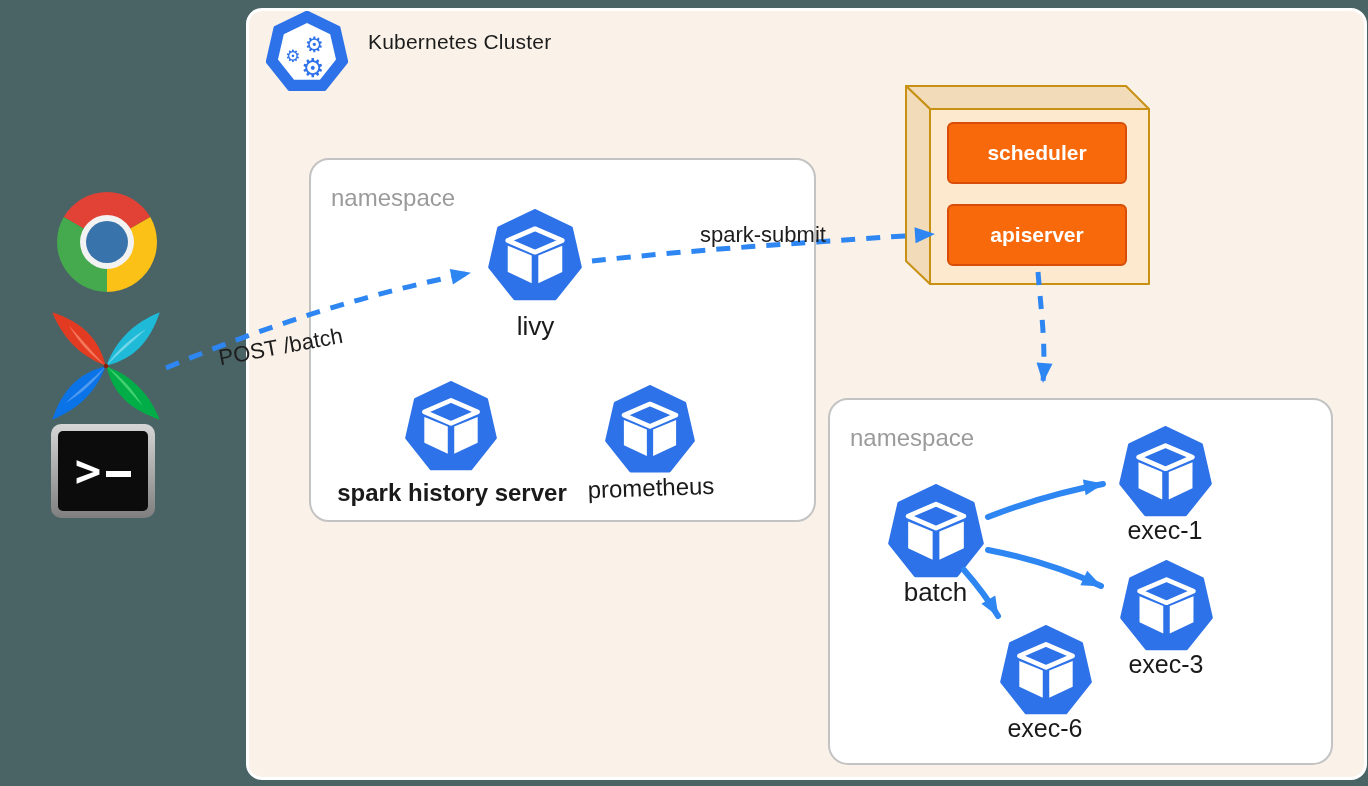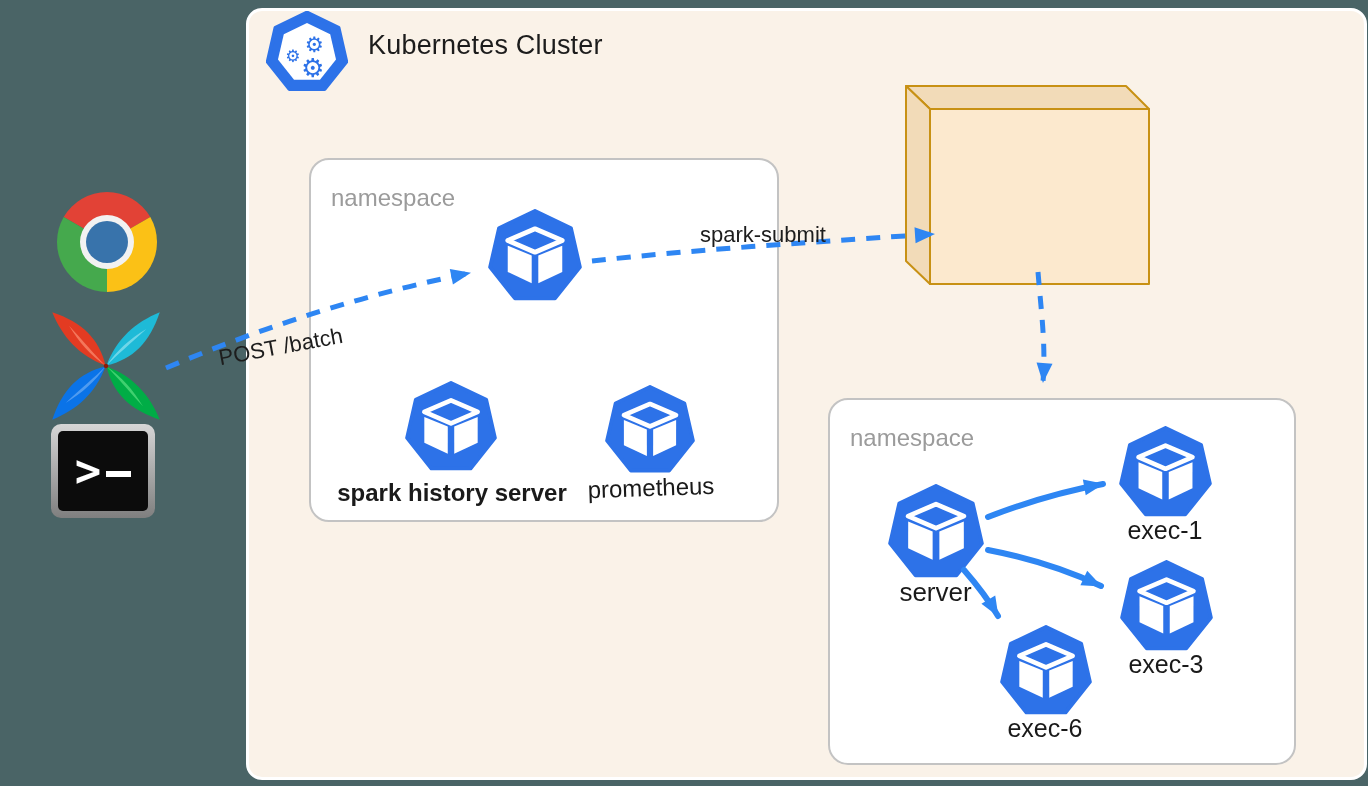--- a/index.html
+++ b/index.html
@@ -11,28 +11,28 @@
   }
   #stage{position:absolute;inset:0;width:1368px;height:786px;}
 
   
   .cluster-panel{
     position:absolute;left:246px;top:8px;width:1115px;height:766px;
     background:#faf2e8;border:3px solid #ffffff;border-radius:16px;
   }
   .cluster-title{
     position:absolute;left:368px;top:30px;
-    font-size:27px;color:#1c1c1c;letter-spacing:.2px;
+    font-size:21px;color:#1c1c1c;letter-spacing:.2px;
   }
   .k8s-logo{position:absolute;left:266px;top:11px;width:82px;height:82px;}
 
   
   .ns-box{
     position:absolute;background:#ffffff;
-    border:2px solid #c3c3c3;border-radius:20px;
+    border:2px solid #c3c3c3;border-radius:20px;padding-left:37px;
   }
   #ns1{left:309px;top:158px;width:466px;height:360px;}
   #ns2{left:828px;top:398px;width:464px;height:363px;}
   .ns-label{
     position:absolute;left:20px;top:24px;
     font-size:24px;color:#9b9b9b;
   }
 
   
   .pod{position:absolute;}
@@ -178,30 +178,33 @@
   <div class="pod" id="pod-shs">
     <svg viewBox="0 0 100 100">
         <use href="#pod-sym"></use>
       </svg>
   </div>
   <div class="pod" id="pod-prom">
     <svg viewBox="0 0 100 100">
         <use href="#pod-sym"></use>
       </svg>
   </div>
+  <div class="pod-label" id="lbl-livy">livy</div>
   <div class="pod-label" id="lbl-shs">spark history server</div>
   <div class="pod-label" id="lbl-prom">prometheus</div>
 
   <div class="cp-box">
     <svg viewBox="0 0 245 200">
       <polygon points="1,1 221,1 244,24 25,24" fill="#f2dbb8" stroke="#c89114" stroke-width="2" stroke-linejoin="round"></polygon>
       <polygon points="1,1 25,24 25,199 1,176" fill="#f2dbb8" stroke="#c89114" stroke-width="2" stroke-linejoin="round"></polygon>
       <polygon points="25,24 244,24 244,199 25,199" fill="#fce9ce" stroke="#c89114" stroke-width="2" stroke-linejoin="round"></polygon>
     </svg>
   </div>
+  <div class="cp-btn" id="btn-scheduler">scheduler</div>
+  <div class="cp-btn" id="btn-apiserver">apiserver</div>
 
   <div class="ns-box" id="ns2">
     <div class="ns-label">namespace</div>
   </div>
   <div class="pod" id="pod-driver">
     <svg viewBox="0 0 100 100">
         <use href="#pod-sym"></use>
       </svg>
   </div>
   <div class="pod" id="pod-exec1">
@@ -212,21 +215,21 @@
   <div class="pod" id="pod-exec2">
     <svg viewBox="0 0 100 100">
         <use href="#pod-sym"></use>
       </svg>
   </div>
   <div class="pod" id="pod-exec3">
     <svg viewBox="0 0 100 100">
         <use href="#pod-sym"></use>
       </svg>
   </div>
-  <div class="pod-label" id="lbl-driver">server</div>
+  <div class="pod-label" id="lbl-driver">batch</div>
   <div class="pod-label" id="lbl-exec1">exec-1</div>
   <div class="pod-label" id="lbl-exec2">exec-3</div>
   <div class="pod-label" id="lbl-exec3">exec-6</div>
 
   <div class="edge-label" id="lbl-post">POST /batch</div>
   <div class="edge-label" id="lbl-submit">spark-submit</div>
 
   <svg id="arrows" viewBox="0 0 1368 786">
     <defs>
       <marker id="ah" markerUnits="userSpaceOnUse" markerWidth="24" markerHeight="20" refX="20" refY="9" orient="auto">

